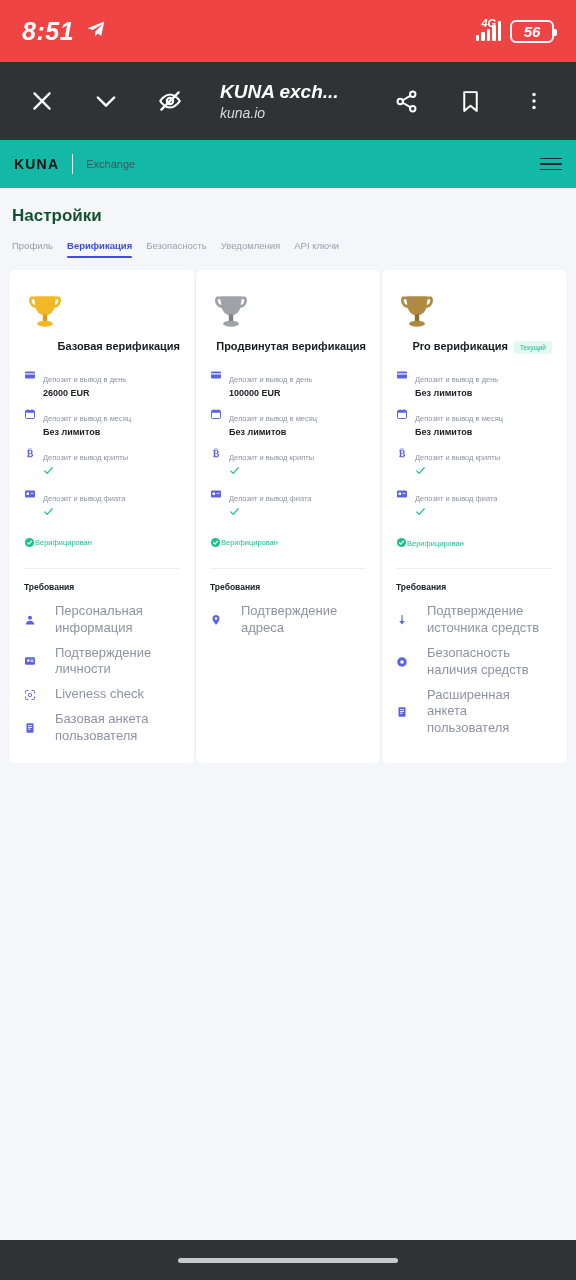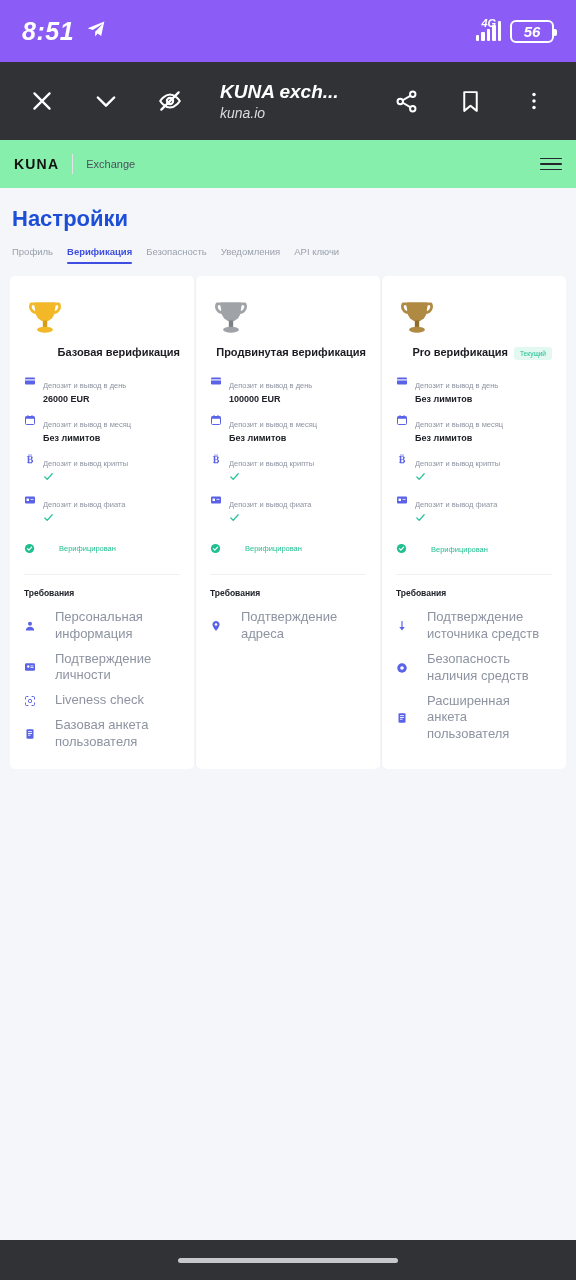--- a/index.html
+++ b/index.html
@@ -6,21 +6,21 @@
   html,body { width:576px; height:1280px; }
   body {
     font-family:"Liberation Sans", sans-serif;
     background:#f4f6f9;
     overflow:hidden;
     position:relative;
   }
 
   
   .statusbar{
-    height:62px; background:#8b5cf6; color:#fff;
+    height:62px; background:#ef4444; color:#fff;
     display:flex; align-items:center; justify-content:space-between;
     padding:0 22px;
   }
   .sb-left{ display:flex; align-items:center; gap:12px; }
   .sb-time{ font-size:25px; font-style:italic; font-weight:bold; letter-spacing:.5px; }
   .sb-right{ display:flex; align-items:center; gap:9px; }
   .net-wrap{ display:flex; align-items:flex-end; gap:2px; position:relative; }
   .net-label{ position:absolute; top:-4px; left:6px; font-size:11px; font-style:italic; font-weight:bold; }
   .bars{ display:flex; align-items:flex-end; gap:2px; height:20px; }
   .bars i{ display:block; width:3.5px; background:#fff; border-radius:1px; }
@@ -41,33 +41,33 @@
     height:78px; background:#303236; color:#fff;
     display:flex; align-items:center; padding:0 18px; gap:16px;
   }
   .tb-icon{ width:48px; height:48px; display:flex; align-items:center; justify-content:center; flex:0 0 auto; }
   .tb-title{ flex:1 1 auto; min-width:0; padding-left:10px; }
   .tb-title .t1{ font-size:19px; font-weight:bold; font-style:italic; white-space:nowrap; overflow:hidden; text-overflow:ellipsis; }
   .tb-title .t2{ font-size:14px; font-style:italic; color:#dcdcdc; margin-top:2px; }
 
   
   .site-header{
-    height:48px; background:#86efac; display:flex; align-items:center;
+    height:48px; background:#14b8a6; display:flex; align-items:center;
     padding:11px 14px; justify-content:space-between;
   }
   .brand{ display:flex; align-items:center; gap:13px; }
   .brand .logo{ font-size:14px; font-weight:bold; letter-spacing:1.2px; color:#111; }
   .brand .sep{ width:1px; height:20px; background:#e2e4ea; }
   .brand .sub{ font-size:11px; color:#4a4f5c; }
   .burger{ display:flex; flex-direction:column; gap:4px; width:22px; }
   .burger span{ display:block; height:1.6px; background:#25262b; border-radius:2px; }
 
   
   .page{ background:#f4f6f9; padding:0 10px; }
-  .page-title{ font-size:22px; font-weight:bold; color:#1d4ed8; padding:18px 2px 0 2px; }
+  .page-title{ font-size:17px; font-weight:bold; color:#14532d; padding:18px 2px 0 2px; }
 
   .tabs{ display:flex; align-items:flex-end; gap:14px; padding:14px 2px 0 2px; }
   .tab{ font-size:9.5px; color:#9aa0ad; padding-bottom:7px; position:relative; white-space:nowrap; }
   .tab.active{ color:#3d4ee0; font-weight:bold; }
   .tab.active:after{
     content:""; position:absolute; left:0; right:0; bottom:0; height:2px;
     background:#3d4ee0; border-radius:2px;
   }
 
   
@@ -88,21 +88,21 @@
   }
 
   .limits{ margin-top:14px; display:flex; flex-direction:column; gap:9px; }
   .limit{ display:flex; gap:7px; align-items:flex-start; }
   .limit .ic{ width:12px; height:12px; flex:0 0 12px; margin-top:1px; display:flex; align-items:center; justify-content:center; }
   .limit .tx{ min-width:0; }
   .limit .lbl{ font-size:7.5px; color:#8d93a1; line-height:1.3; }
   .limit .val{ font-size:9px; font-weight:bold; color:#20222a; margin-top:2px; }
   .limit .chk{ color:#28c49a; font-size:10px; margin-top:1px; }
 
-  .verified{ display:flex; align-items:center; gap:24px; margin-top:15px; }
+  .verified{ display:flex; align-items:center; gap:0; margin-top:15px; }
   .verified .txt{ font-size:7.5px; color:#1fbf8f; }
 
   .divider{ height:1px; background:#eef0f4; margin:16px 0 0 0; }
   .req-title{ font-size:8.5px; font-weight:bold; color:#20222a; margin-top:13px; }
   .reqs{ margin-top:11px; display:flex; flex-direction:column; gap:8px; }
   .req{ display:flex; gap:7px; align-items:center; }
   .req .ic{ width:12px; height:12px; flex:0 0 12px; display:flex; align-items:center; justify-content:center; }
   .req .lbl{ font-size:13px; color:#8d93a1; line-height:1.3;padding-left:12px; }
 
   

